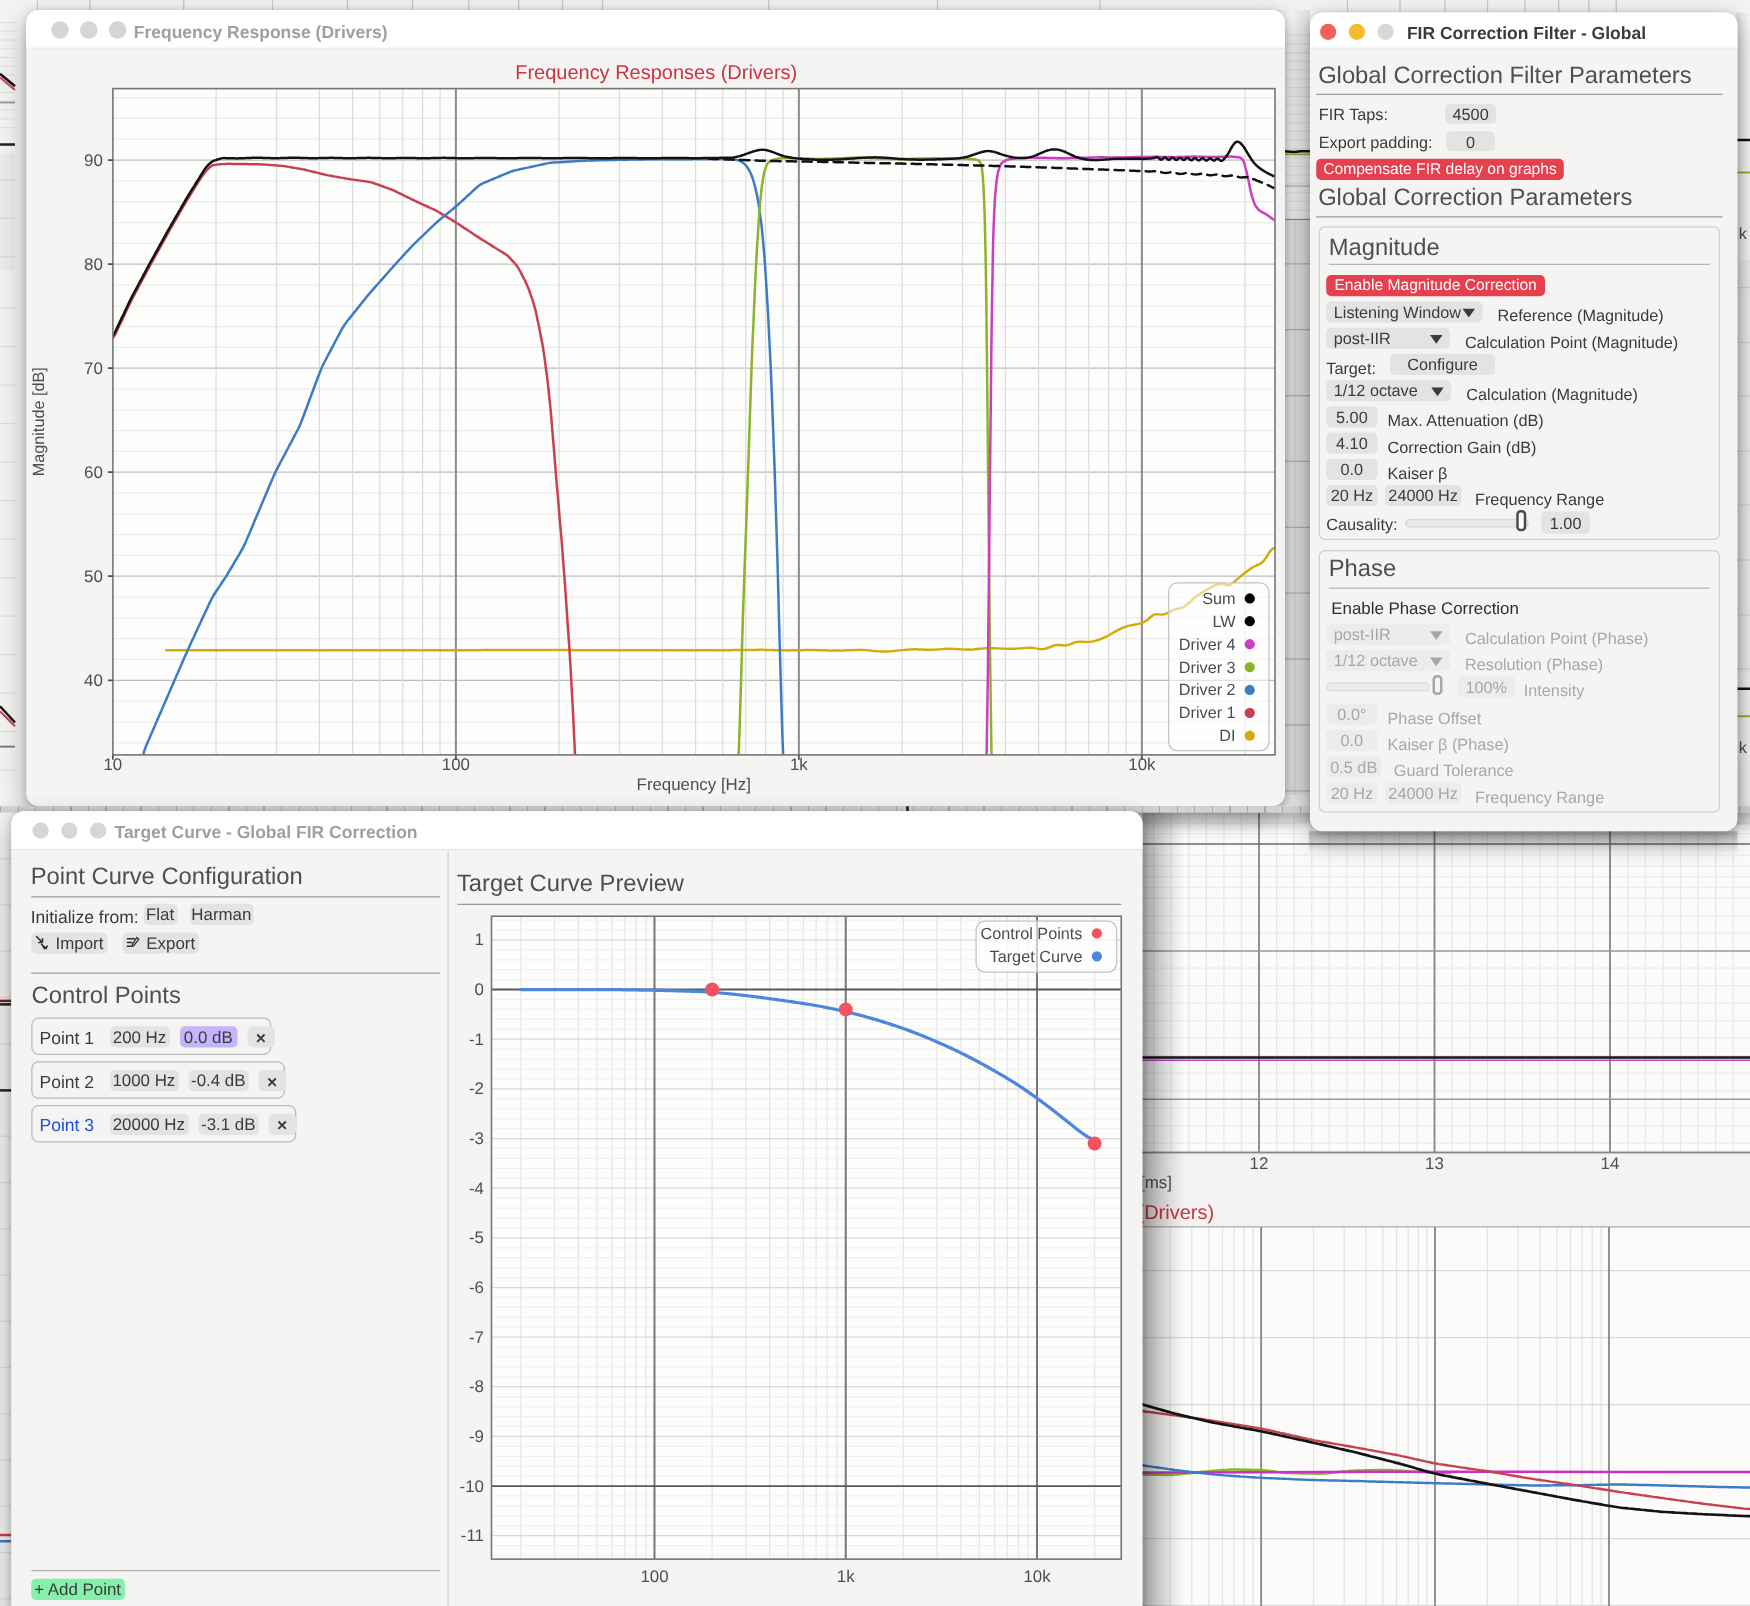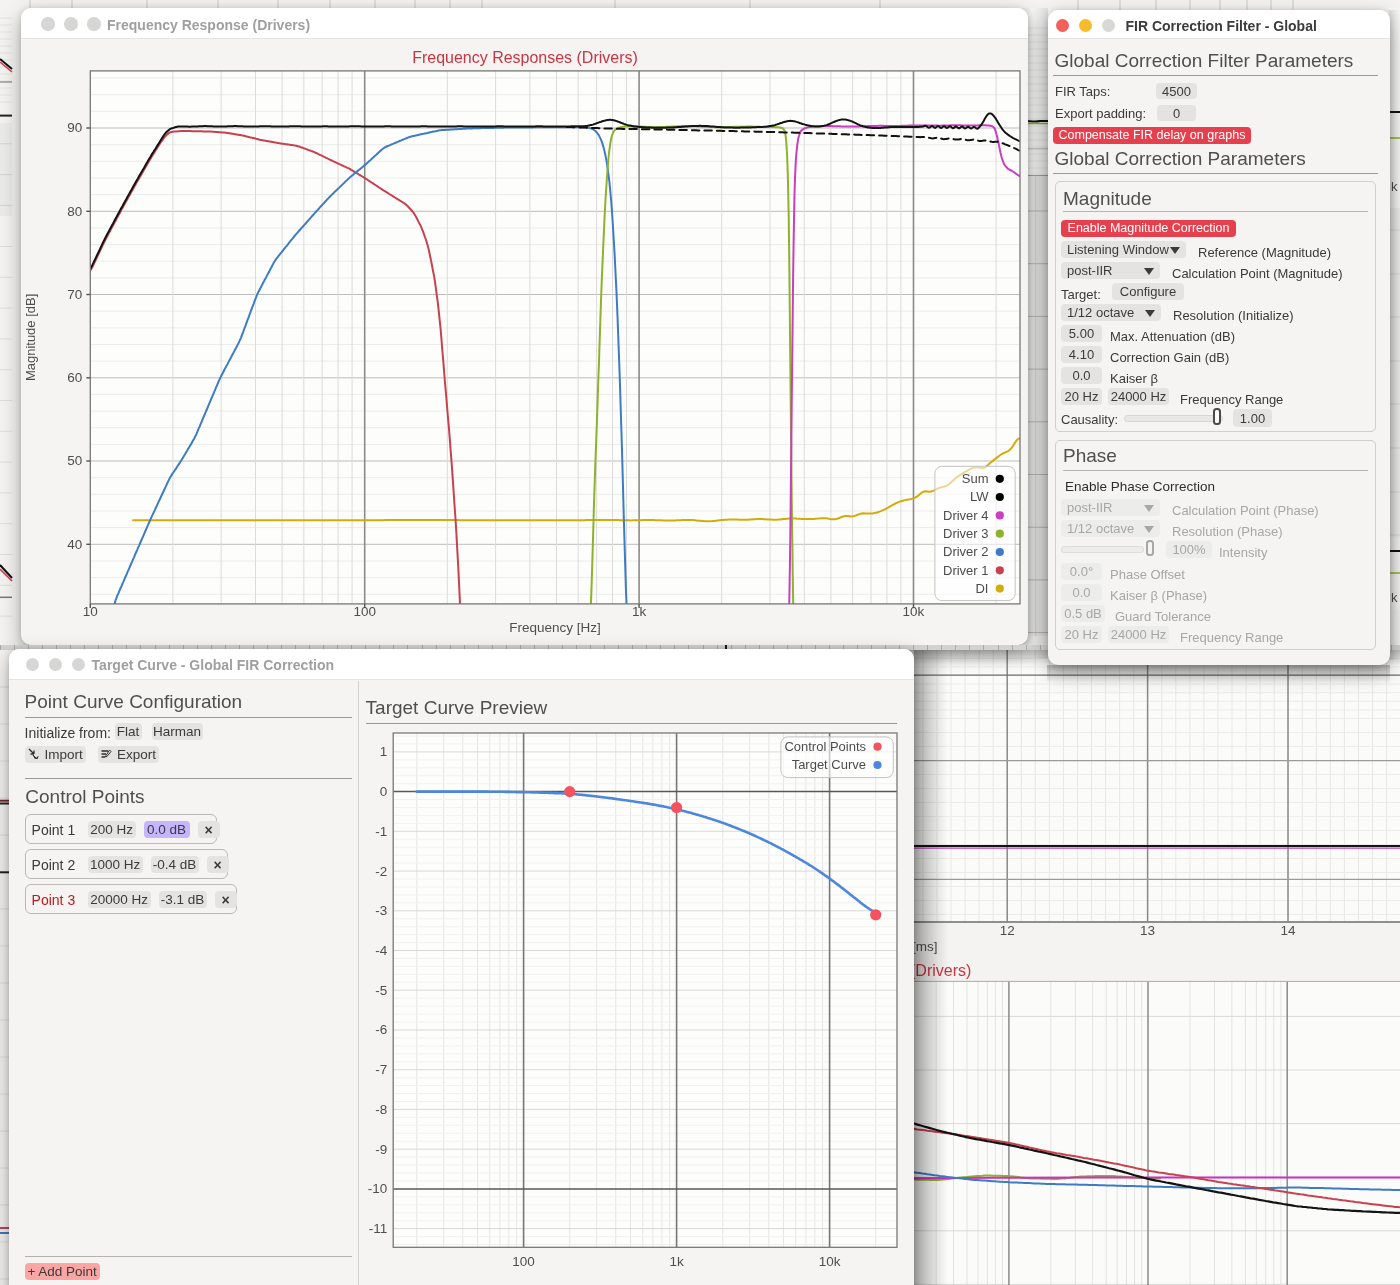--- a/index.html
+++ b/index.html
@@ -448,28 +448,28 @@
       <span style="font-weight:bold;font-size:14px">×</span>
     </div>
 <div style="position:absolute;left:16px;top:200.5px;width:203px;height:30px;border:1px solid #b9b9b8;border-radius:6px"></div>
 <div style="position:absolute;left:23px;top:209.0px;font-size:14px;color:#3a3a3a;white-space:nowrap;line-height:1">Point 2</div>
 <div style="position:absolute;left:79px;top:207.5px;width:55px;height:17px;background:#e4e3e2;border-radius:4px;color:#3b3b3b;font-size:13.5px;display:flex;align-items:center;justify-content:center;line-height:1">1000 Hz</div>
 <div style="position:absolute;left:142px;top:207.5px;width:48px;height:17px;background:#e4e3e2;border-radius:4px;color:#3b3b3b;font-size:13.5px;display:flex;align-items:center;justify-content:center;line-height:1">-0.4 dB</div>
 <div style="position:absolute;left:198px;top:207.5px;width:22px;height:17px;background:#e4e3e2;border-radius:4px;color:#3b3b3b;font-size:13.5px;display:flex;align-items:center;justify-content:center;line-height:1">
       <span style="font-weight:bold;font-size:14px">×</span>
     </div>
 <div style="position:absolute;left:16px;top:235.5px;width:212px;height:30px;border:1px solid #b9b9b8;border-radius:6px"></div>
-<div style="position:absolute;left:23px;top:244.0px;font-size:14px;color:#b91c1c;white-space:nowrap;line-height:1">Point 3</div>
+<div style="position:absolute;left:23px;top:244.0px;font-size:14px;color:#1d4ed8;white-space:nowrap;line-height:1">Point 3</div>
 <div style="position:absolute;left:79px;top:242.5px;width:63px;height:17px;background:#e4e3e2;border-radius:4px;color:#3b3b3b;font-size:13.5px;display:flex;align-items:center;justify-content:center;line-height:1">20000 Hz</div>
 <div style="position:absolute;left:150px;top:242.5px;width:48px;height:17px;background:#e4e3e2;border-radius:4px;color:#3b3b3b;font-size:13.5px;display:flex;align-items:center;justify-content:center;line-height:1">-3.1 dB</div>
 <div style="position:absolute;left:206px;top:242.5px;width:22px;height:17px;background:#e4e3e2;border-radius:4px;color:#3b3b3b;font-size:13.5px;display:flex;align-items:center;justify-content:center;line-height:1">
       <span style="font-weight:bold;font-size:14px">×</span>
     </div>
 <div style="position:absolute;left:16px;top:607px;width:327px;height:1px;background:#b2b2b1"></div>
-<div style="position:absolute;left:16px;top:614px;width:75px;height:17px;background:#fca5a5;border-radius:4px;color:#3b3b3b;font-size:13.5px;display:flex;align-items:center;justify-content:center;line-height:1">+ Add Point</div>
+<div style="position:absolute;left:16px;top:614px;width:75px;height:17px;background:#86efac;border-radius:4px;color:#3b3b3b;font-size:13.5px;display:flex;align-items:center;justify-content:center;line-height:1">+ Add Point</div>
 <div style="position:absolute;left:349px;top:32px;width:1px;height:660px;background:#d2d2d1"></div>
 <div style="position:absolute;left:357px;top:49px;font-size:19px;color:#4f4f4f;white-space:nowrap;line-height:1">Target Curve Preview</div>
 <div style="position:absolute;left:357.5px;top:74px;width:531px;height:1px;background:#999998"></div>
   <svg style="position:absolute;left:351px;top:81px" width="554.8" height="619" viewBox="360 730 554.8 619">
       <rect x="393.2" y="733.0" width="503.8" height="514.3" fill="#fdfdfc"></rect>
 <line x1="416.7" y1="733.0" x2="416.7" y2="1247.3" stroke="#e6e6e5" stroke-width="1"></line>
 <line x1="443.6" y1="733.0" x2="443.6" y2="1247.3" stroke="#e6e6e5" stroke-width="1"></line>
 <line x1="462.7" y1="733.0" x2="462.7" y2="1247.3" stroke="#e6e6e5" stroke-width="1"></line>
 <line x1="477.5" y1="733.0" x2="477.5" y2="1247.3" stroke="#e6e6e5" stroke-width="1"></line>
 <line x1="489.7" y1="733.0" x2="489.7" y2="1247.3" stroke="#e6e6e5" stroke-width="1"></line>
@@ -615,25 +615,25 @@
     </div>
 <div style="position:absolute;left:13.5px;top:231px;width:125px;height:17px;background:#e4e3e2;border-radius:4px;color:#3b3b3b;font-size:13px;display:flex;align-items:center;justify-content:space-between;padding:0 6px;line-height:1">Listening Window <svg width="10" height="8">
         <path d="M0,1 L10,1 L5,8 Z" fill="#3b3b3b"></path>
       </svg></div>
 <div style="position:absolute;left:150.5px;top:235.5px;font-size:13px;color:#3a3a3a;white-space:nowrap;line-height:1">Reference (Magnitude)</div>
 <div style="position:absolute;left:13.5px;top:252px;width:99px;height:17px;background:#e4e3e2;border-radius:4px;color:#3b3b3b;font-size:13px;display:flex;align-items:center;justify-content:space-between;padding:0 6px;line-height:1">post-IIR <svg width="10" height="8">
         <path d="M0,1 L10,1 L5,8 Z" fill="#3b3b3b"></path>
       </svg></div>
 <div style="position:absolute;left:124.5px;top:256.5px;font-size:13px;color:#3a3a3a;white-space:nowrap;line-height:1">Calculation Point (Magnitude)</div>
 <div style="position:absolute;left:13.5px;top:277.5px;font-size:13px;color:#3a3a3a;white-space:nowrap;line-height:1">Target:</div>
-<div style="position:absolute;left:64.5px;top:273px;width:72px;height:17px;background:#e4e3e2;border-radius:4px;color:#3b3b3b;font-size:13px;display:flex;align-items:center;justify-content:center;line-height:1">Configure</div>
+<div style="position:absolute;left:64.5px;top:273px;width:84px;height:17px;background:#e4e3e2;border-radius:4px;color:#3b3b3b;font-size:13px;display:flex;align-items:center;justify-content:center;line-height:1">Configure</div>
 <div style="position:absolute;left:13.5px;top:294px;width:100px;height:17px;background:#e4e3e2;border-radius:4px;color:#3b3b3b;font-size:13px;display:flex;align-items:center;justify-content:space-between;padding:0 6px;line-height:1">1/12 octave <svg width="10" height="8">
         <path d="M0,1 L10,1 L5,8 Z" fill="#3b3b3b"></path>
       </svg></div>
-<div style="position:absolute;left:125.5px;top:298.5px;font-size:13px;color:#3a3a3a;white-space:nowrap;line-height:1">Resolution (Initialize)</div>
+<div style="position:absolute;left:125.5px;top:298.5px;font-size:13px;color:#3a3a3a;white-space:nowrap;line-height:1">Calculation (Magnitude)</div>
 <div style="position:absolute;left:13.5px;top:315px;width:41px;height:17px;background:#e4e3e2;border-radius:4px;color:#3b3b3b;font-size:13px;display:flex;align-items:center;justify-content:center;line-height:1">5.00</div>
 <div style="position:absolute;left:62.5px;top:319.5px;font-size:13px;color:#3a3a3a;white-space:nowrap;line-height:1">Max. Attenuation (dB)</div>
 <div style="position:absolute;left:13.5px;top:336px;width:41px;height:17px;background:#e4e3e2;border-radius:4px;color:#3b3b3b;font-size:13px;display:flex;align-items:center;justify-content:center;line-height:1">4.10</div>
 <div style="position:absolute;left:62.5px;top:340.5px;font-size:13px;color:#3a3a3a;white-space:nowrap;line-height:1">Correction Gain (dB)</div>
 <div style="position:absolute;left:13.5px;top:357px;width:41px;height:17px;background:#e4e3e2;border-radius:4px;color:#3b3b3b;font-size:13px;display:flex;align-items:center;justify-content:center;line-height:1">0.0</div>
 <div style="position:absolute;left:62.5px;top:361.5px;font-size:13px;color:#3a3a3a;white-space:nowrap;line-height:1">Kaiser β</div>
 <div style="position:absolute;left:13.5px;top:378px;width:41px;height:17px;background:#e4e3e2;border-radius:4px;color:#3b3b3b;font-size:13px;display:flex;align-items:center;justify-content:center;line-height:1">20 Hz</div>
 <div style="position:absolute;left:60.5px;top:378px;width:61px;height:17px;background:#e4e3e2;border-radius:4px;color:#3b3b3b;font-size:13px;display:flex;align-items:center;justify-content:center;line-height:1">24000 Hz</div>
 <div style="position:absolute;left:132.5px;top:382.5px;font-size:13px;color:#3a3a3a;white-space:nowrap;line-height:1">Frequency Range</div>
 <div style="position:absolute;left:13.5px;top:403px;font-size:13px;color:#3a3a3a;white-space:nowrap;line-height:1">Causality:</div>

